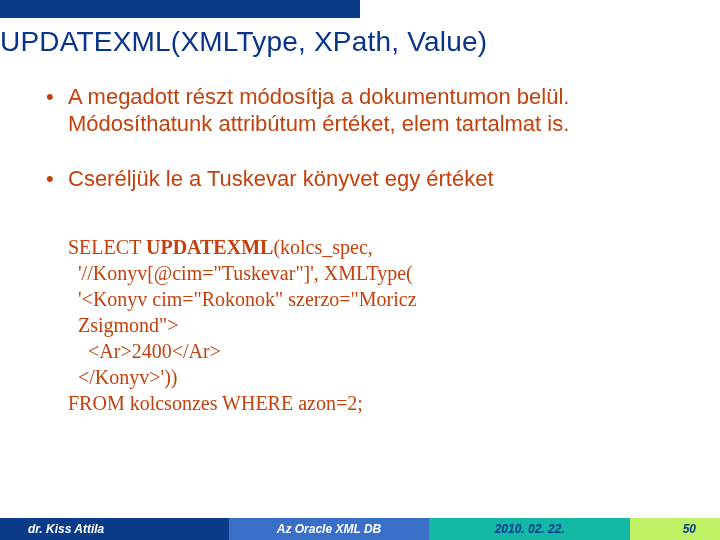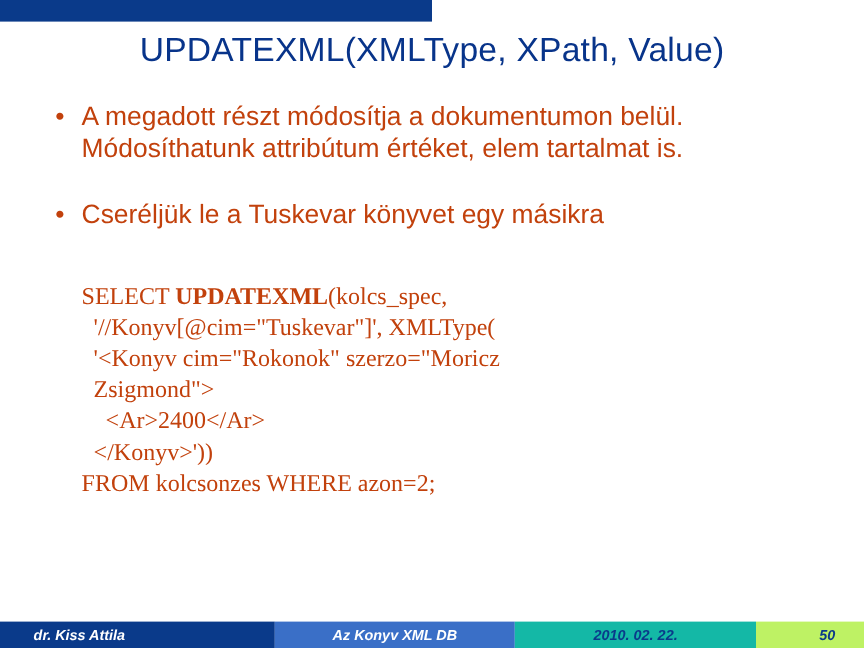--- a/index.html
+++ b/index.html
@@ -13,21 +13,20 @@
   }
   .topbar {
     width: 360px;
     height: 18px;
     background: #0a3a8a;
   }
   .title {
     color: #08348a;
     font-size: 28px;
     font-weight: 400;
-    text-align: center;
     margin-top: 8px;
     letter-spacing: 0.2px;
   }
   .content {
     padding: 26px 36px 0 46px;
     color: #c2410c;
     font-size: 22px;
     line-height: 1.22;
   }
   .bullet {
@@ -75,29 +74,29 @@
 </style>
 </head>
 <body>
 
 <div class="topbar"></div>
 
 <h1 class="title">UPDATEXML(XMLType, XPath, Value)</h1>
 
 <div class="content">
   <div class="bullet">A megadott részt módosítja a dokumentumon belül. Módosíthatunk attribútum értéket, elem tartalmat is.</div>
-  <div class="bullet">Cseréljük le a Tuskevar könyvet egy másikra</div>
+  <div class="bullet">Cseréljük le a Tuskevar könyvet egy értéket</div>
 
   <div class="code"><span><span>SELECT </span><span class="kw">UPDATEXML</span><span>(kolcs_spec,</span></span>
 <span>  '//Konyv[@cim="Tuskevar"]', XMLType(</span>
 <span>  '&lt;Konyv cim="Rokonok" szerzo="Moricz</span>
 <span>  Zsigmond"&gt;</span>
 <span>    &lt;Ar&gt;2400&lt;/Ar&gt;</span>
 <span>  &lt;/Konyv&gt;'))</span>
 <span>FROM kolcsonzes WHERE azon=2;</span></div>
 </div>
 
 <div class="footer">
   <div class="seg s1">dr. Kiss Attila</div>
-  <div class="seg s2">Az Konyv XML DB</div>
+  <div class="seg s2">Az Oracle XML DB</div>
   <div class="seg s3">2010. 02. 22.</div>
   <div class="seg s4">50</div>
 </div>
 
 </body></html>

